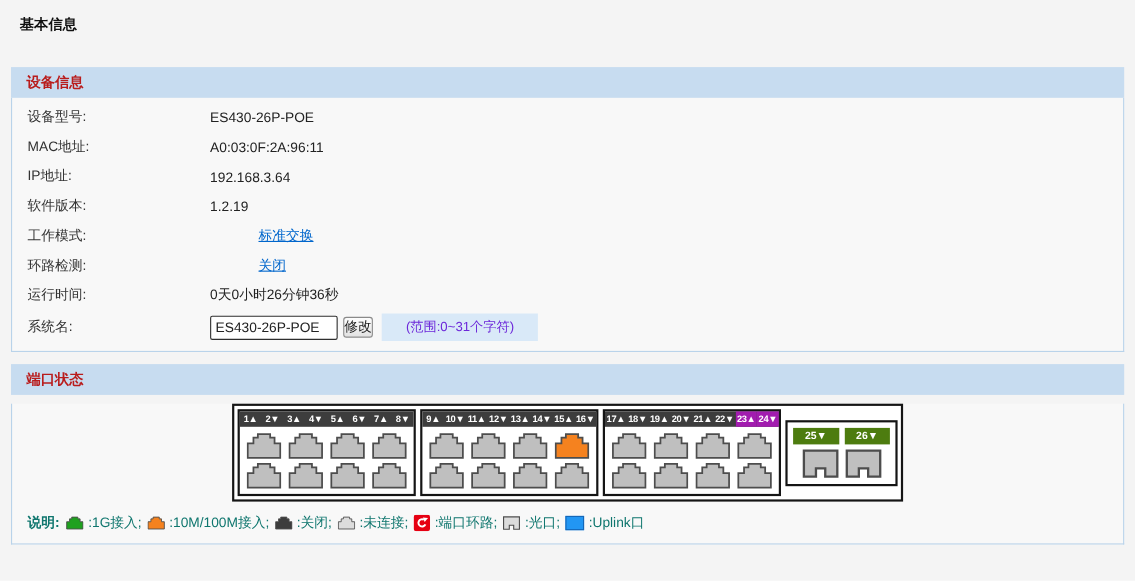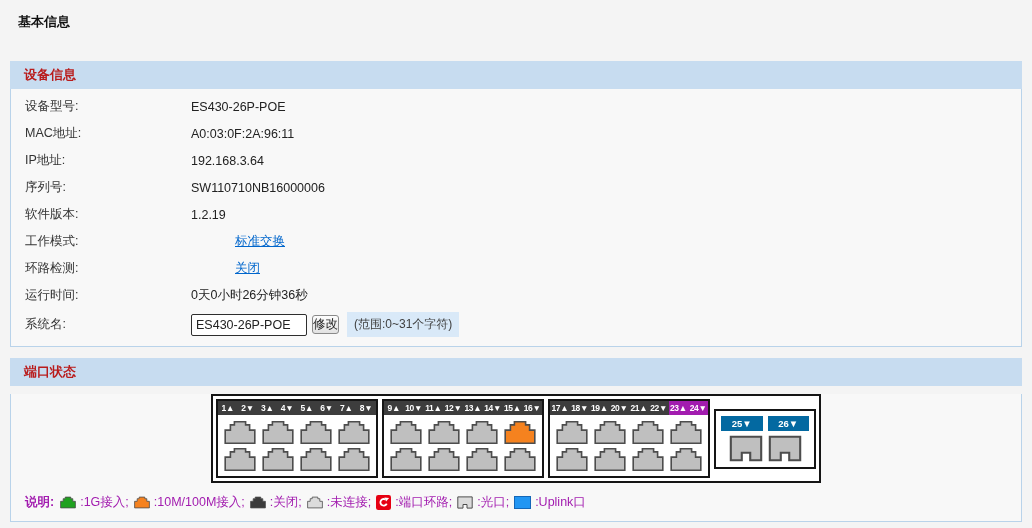--- a/index.html
+++ b/index.html
@@ -12,33 +12,33 @@
   .panel-header{height:28px;line-height:28px;background:#c7dcf0;font-size:13px;font-weight:bold;color:#b91c1c;padding-left:14px;}
   .panel-body{background:#f8f8f8;border:1px solid #b9d3ea;border-top:none;box-sizing:border-box;}
   .panel-body.device{padding:4px 0 6px 0;}
   .info-row{display:flex;align-items:center;height:27px;padding-left:14px;font-size:12.5px;color:#333;}
   .info-row.tall{height:31px;}
   .info-label{width:166px;flex:0 0 166px;}
   .info-value{color:#222;}
   a.info-link{color:#0066cc;text-decoration:underline;font-size:12.5px;margin-left:44px;}
   .sys-input{width:106px;height:20px;border:1px solid #2e2e2e;font-size:12.5px;padding:0 4px;background:#fff;color:#222;border-radius:2px;}
   .modify-btn{margin-left:5px;height:19px;padding:0 0;font-size:12.5px;color:#222;background:linear-gradient(#fdfdfd,#e2e2e2);border:1px solid #8a8a8a;border-radius:3px;cursor:pointer;}
-  .range-hint{margin-left:8px;background:#d9e9f8;color:#404040;font-size:12px;padding:4px 7px;}
+  .range-hint{margin-left:8px;background:#d9e9f8;color:#6d28d9;font-size:12px;padding:4px 22px;}
   .chassis{display:flex;align-items:center;gap:4px;padding:3px;border:2px solid #151515;background:#fff;width:-moz-fit-content;width:fit-content;margin:8px auto 0 auto;}
   .port-group{border:2px solid #151515;background:#fff;width:158px;flex:0 0 auto;}
   .pg-header{display:flex;background:#3d3d3d;height:14px;}
   .pg-cell{flex:1;color:#fff;font-size:8.5px;font-weight:bold;text-align:center;line-height:14px;white-space:nowrap;letter-spacing:-0.3px;}
   .pg-cell.hl{background:#a21caf;}
   .pg-ports{padding:3px 5px 4px 5px;}
   .pg-row{display:flex;gap:6px;justify-content:center;margin-top:2px;}
   .port-group.fiber{width:88px;padding:5px;}
   .fiber-chips{display:flex;gap:5px;}
-  .fiber-chip{flex:1;height:15px;background:#0369a1;color:#fff;font-size:9.5px;font-weight:bold;text-align:center;line-height:15px;}
+  .fiber-chip{flex:1;height:15px;background:#4d7c0f;color:#fff;font-size:9.5px;font-weight:bold;text-align:center;line-height:15px;}
   .fiber-ports{display:flex;gap:5px;margin-top:4px;justify-content:center;}
-  .legend{display:flex;align-items:center;padding:11px 0 10px 14px;font-size:12.5px;color:#a21caf;}
+  .legend{display:flex;align-items:center;padding:11px 0 10px 14px;font-size:12.5px;color:#0f766e;}
   .legend-label{font-weight:bold;margin-right:6px;}
   .legend-item{display:flex;align-items:center;margin-right:5px;}
   .legend-item .licon{margin-right:4px;display:inline-flex;}
   .uplink-swatch{width:15px;height:11px;background:#2296f3;border:1px solid #1467b8;display:inline-block;}
   svg{display:block;}
 </style>
 </head>
 <body>
 
 <div class="page">
@@ -51,24 +51,20 @@
           <span class="info-label">设备型号:</span>
           <span class="info-value">ES430-26P-POE</span>
         </div>
         <div class="info-row">
           <span class="info-label">MAC地址:</span>
           <span class="info-value">A0:03:0F:2A:96:11</span>
         </div>
         <div class="info-row">
           <span class="info-label">IP地址:</span>
           <span class="info-value">192.168.3.64</span>
-        </div>
-        <div class="info-row">
-          <span class="info-label">序列号:</span>
-          <span class="info-value">SW110710NB16000006</span>
         </div>
         <div class="info-row">
           <span class="info-label">软件版本:</span>
           <span class="info-value">1.2.19</span>
         </div>
         <div class="info-row">
           <span class="info-label">工作模式:</span>
           <a class="info-link" href="#">标准交换</a>
         </div>
         <div class="info-row">

